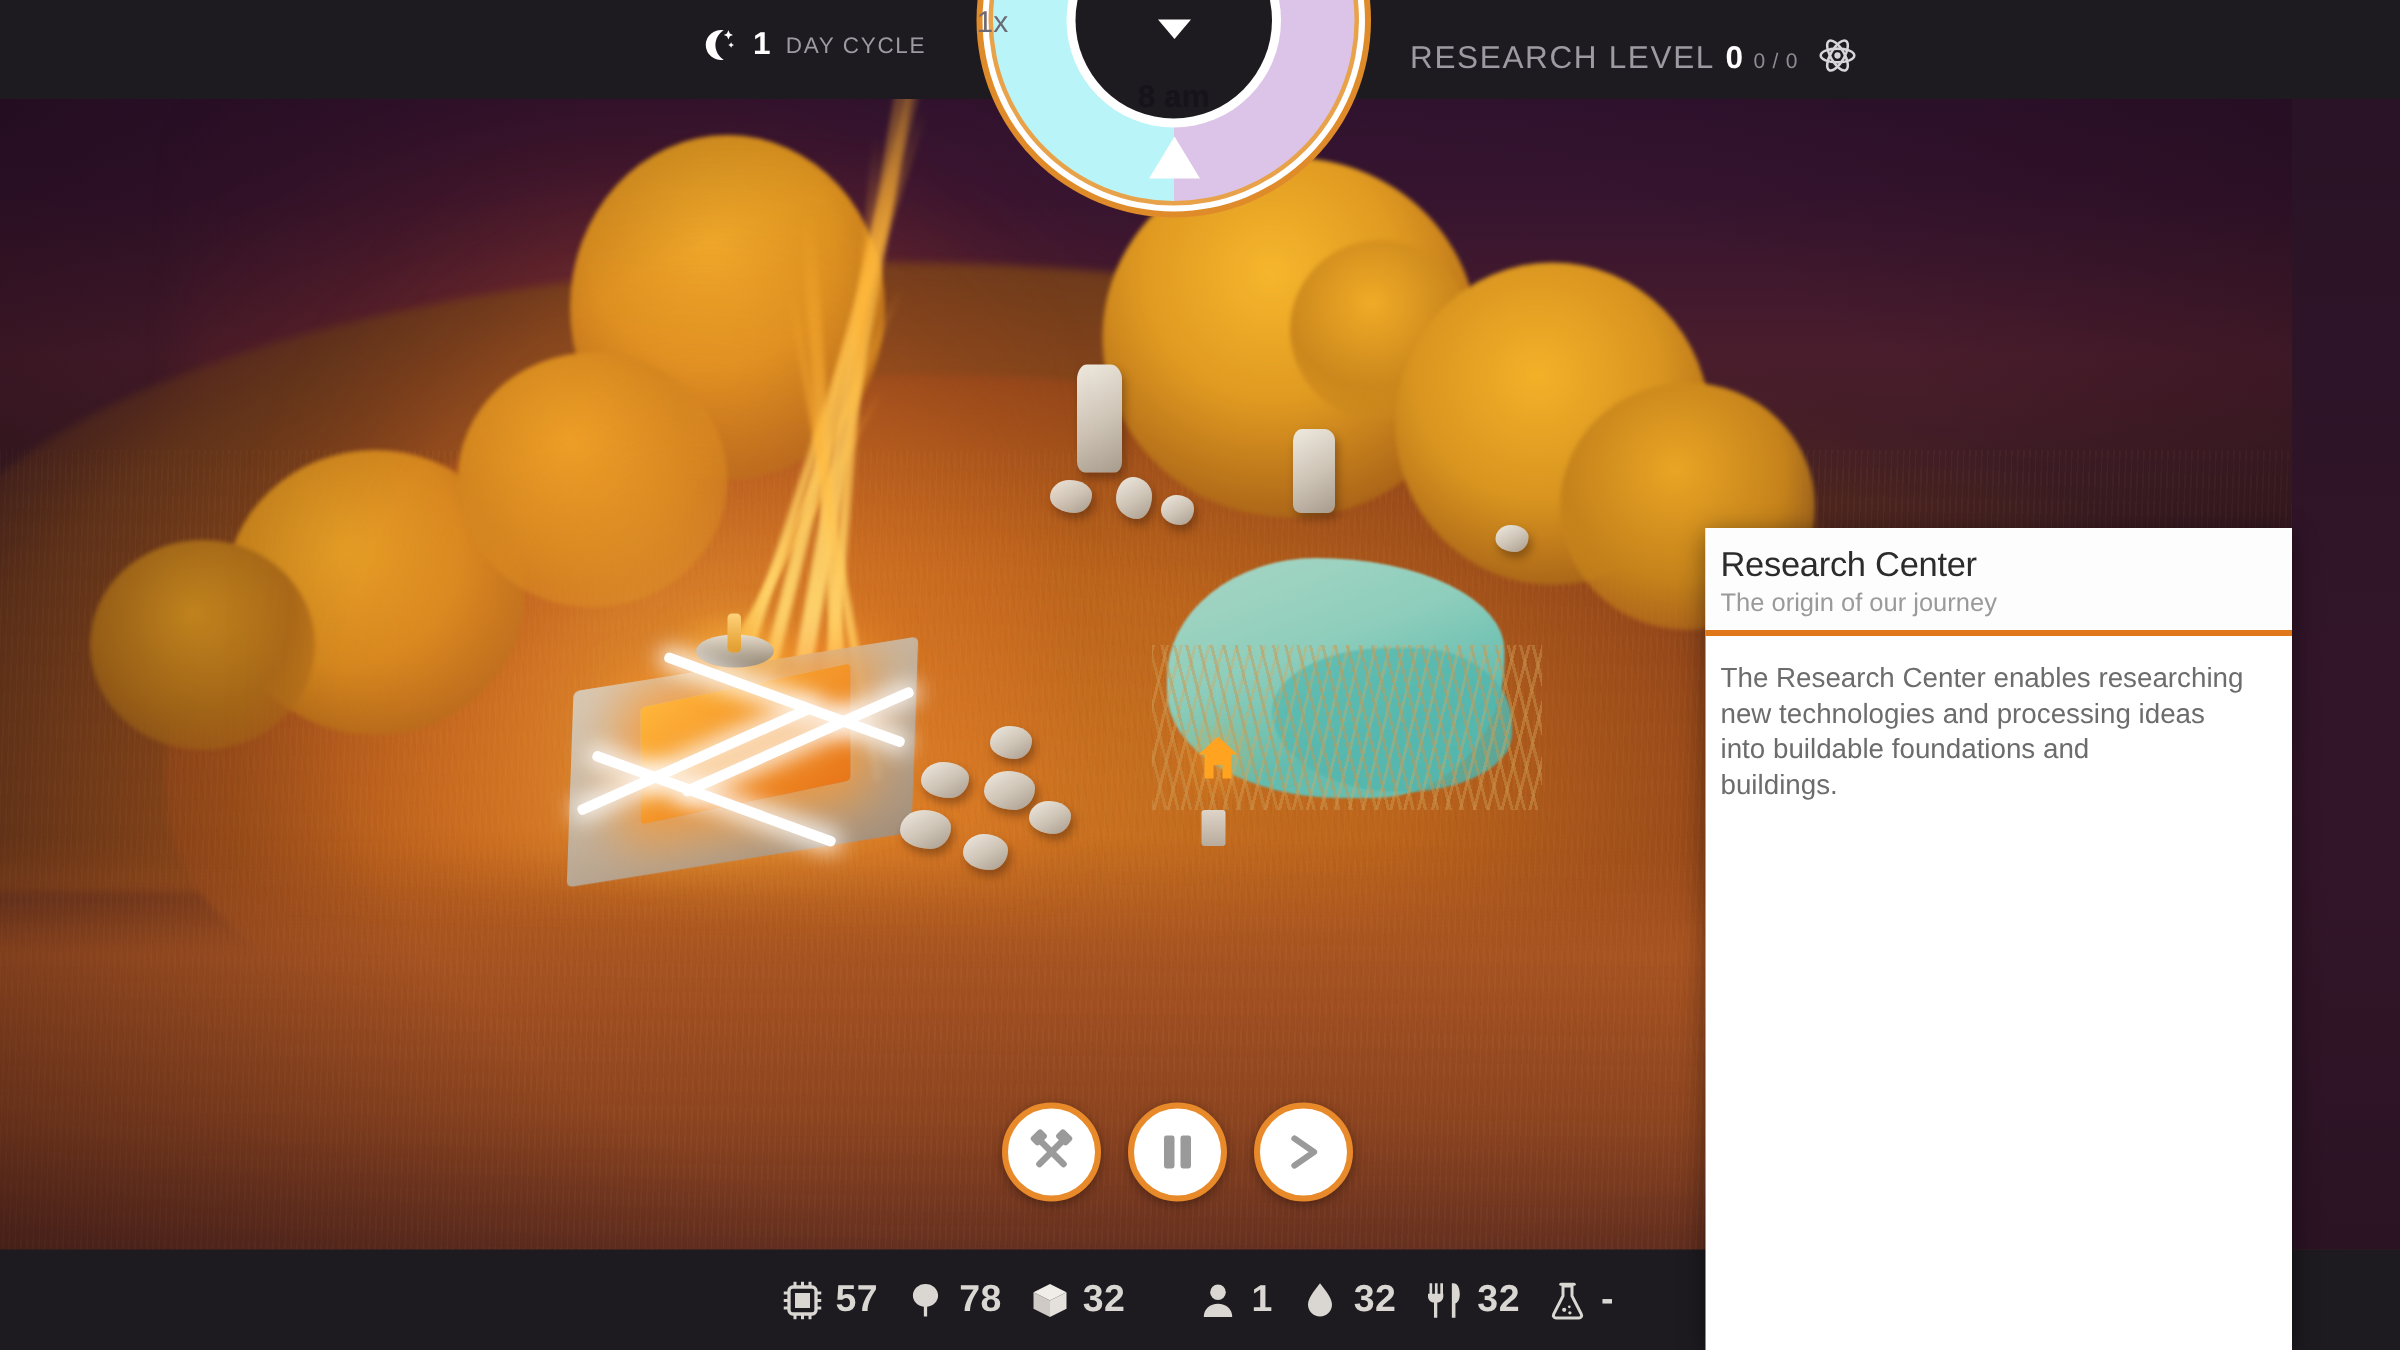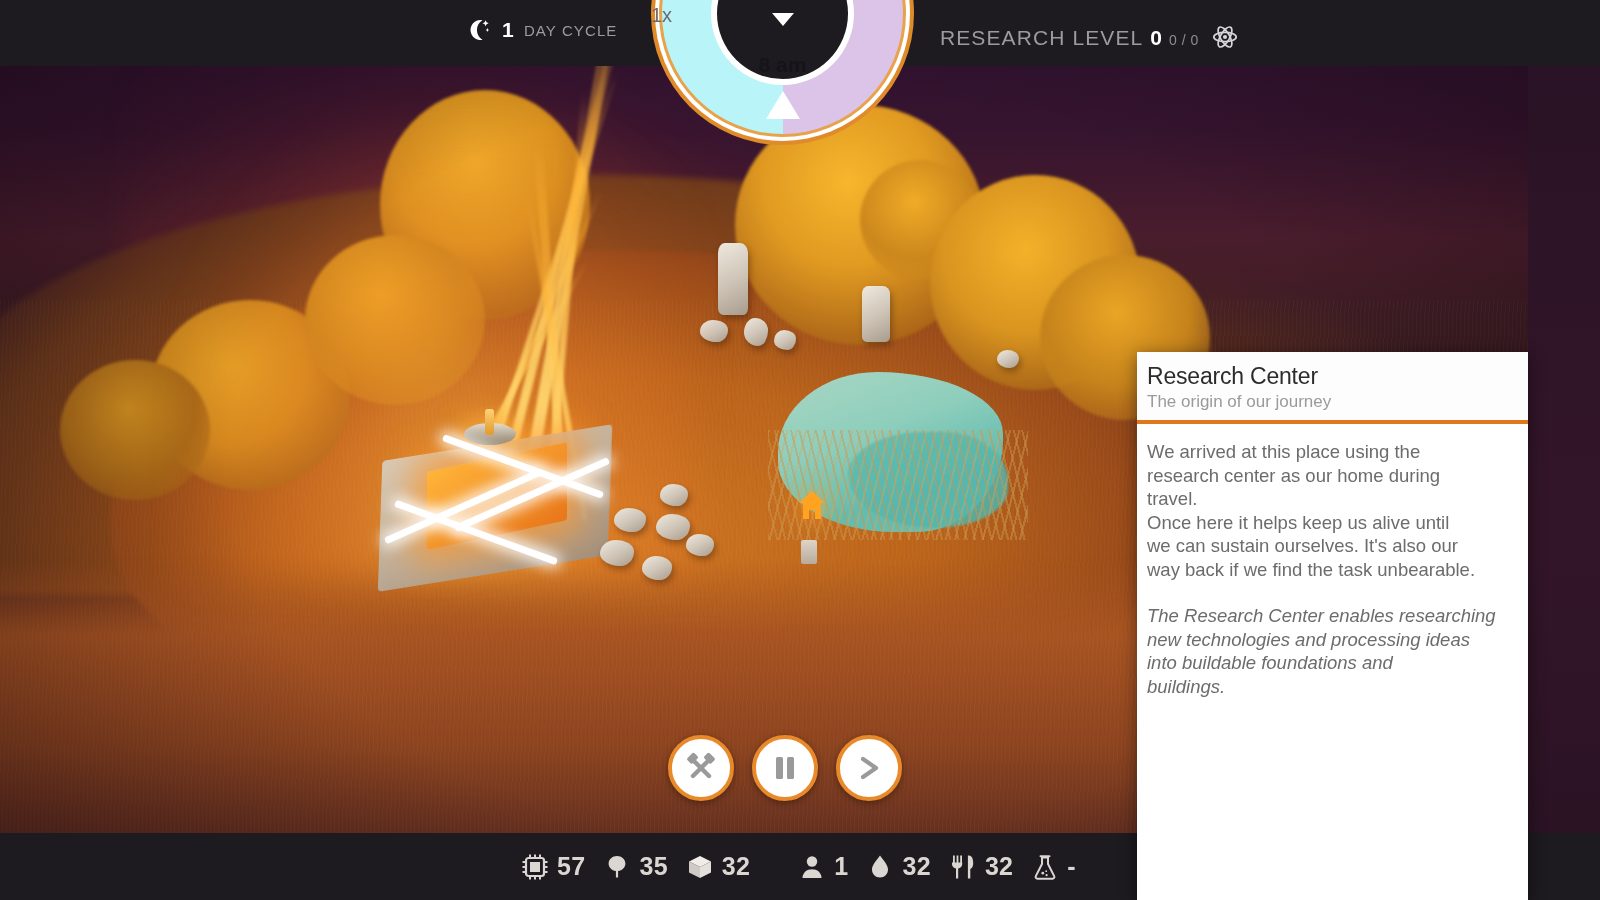--- a/index.html
+++ b/index.html
@@ -350,21 +350,21 @@
         </span>
         <span class="val">57</span>
       </div>
 
       <div class="ritem">
         <span class="ic">
           <svg width="28" height="28" viewBox="0 0 28 28">
             <path d="M14 3c4.6 0 8.4 3.3 8.4 7.6 0 3.9-3.2 7-7.3 7.5v6.5h-2.2v-6.5C8.8 17.6 5.6 14.5 5.6 10.6 5.6 6.3 9.4 3 14 3Z" fill="#dad6d2"></path>
           </svg>
         </span>
-        <span class="val">35</span>
+        <span class="val">78</span>
       </div>
 
       <div class="ritem">
         <span class="ic">
           <svg width="28" height="28" viewBox="0 0 28 28">
             <path d="M14 3 L25 8.5 L14 14 L3 8.5 Z" fill="#f0ecE8"></path>
             <path d="M3 8.5 L14 14 L14 25 L3 19.5 Z" fill="#cfcac5"></path>
             <path d="M25 8.5 L14 14 L14 25 L25 19.5 Z" fill="#e4e0db"></path>
           </svg>
         </span>
@@ -424,26 +424,20 @@
     </div>
   </div>
 
   <div class="panel">
     <div class="panel-head">
       <div class="panel-title">Research Center</div>
       <div class="panel-sub">The origin of our journey</div>
     </div>
     <div class="panel-rule"></div>
     <div class="panel-body">
-      <div class="panel-p">We arrived at this place using the
-research center as our home during
-travel.
-Once here it helps keep us alive until
-we can sustain ourselves. It's also our
-way back if we find the task unbearable.</div>
       <div class="panel-p">The Research Center enables researching
 new technologies and processing ideas
 into buildable foundations and
 buildings.</div>
     </div>
   </div>
 
 </div>
 
 </body></html>

